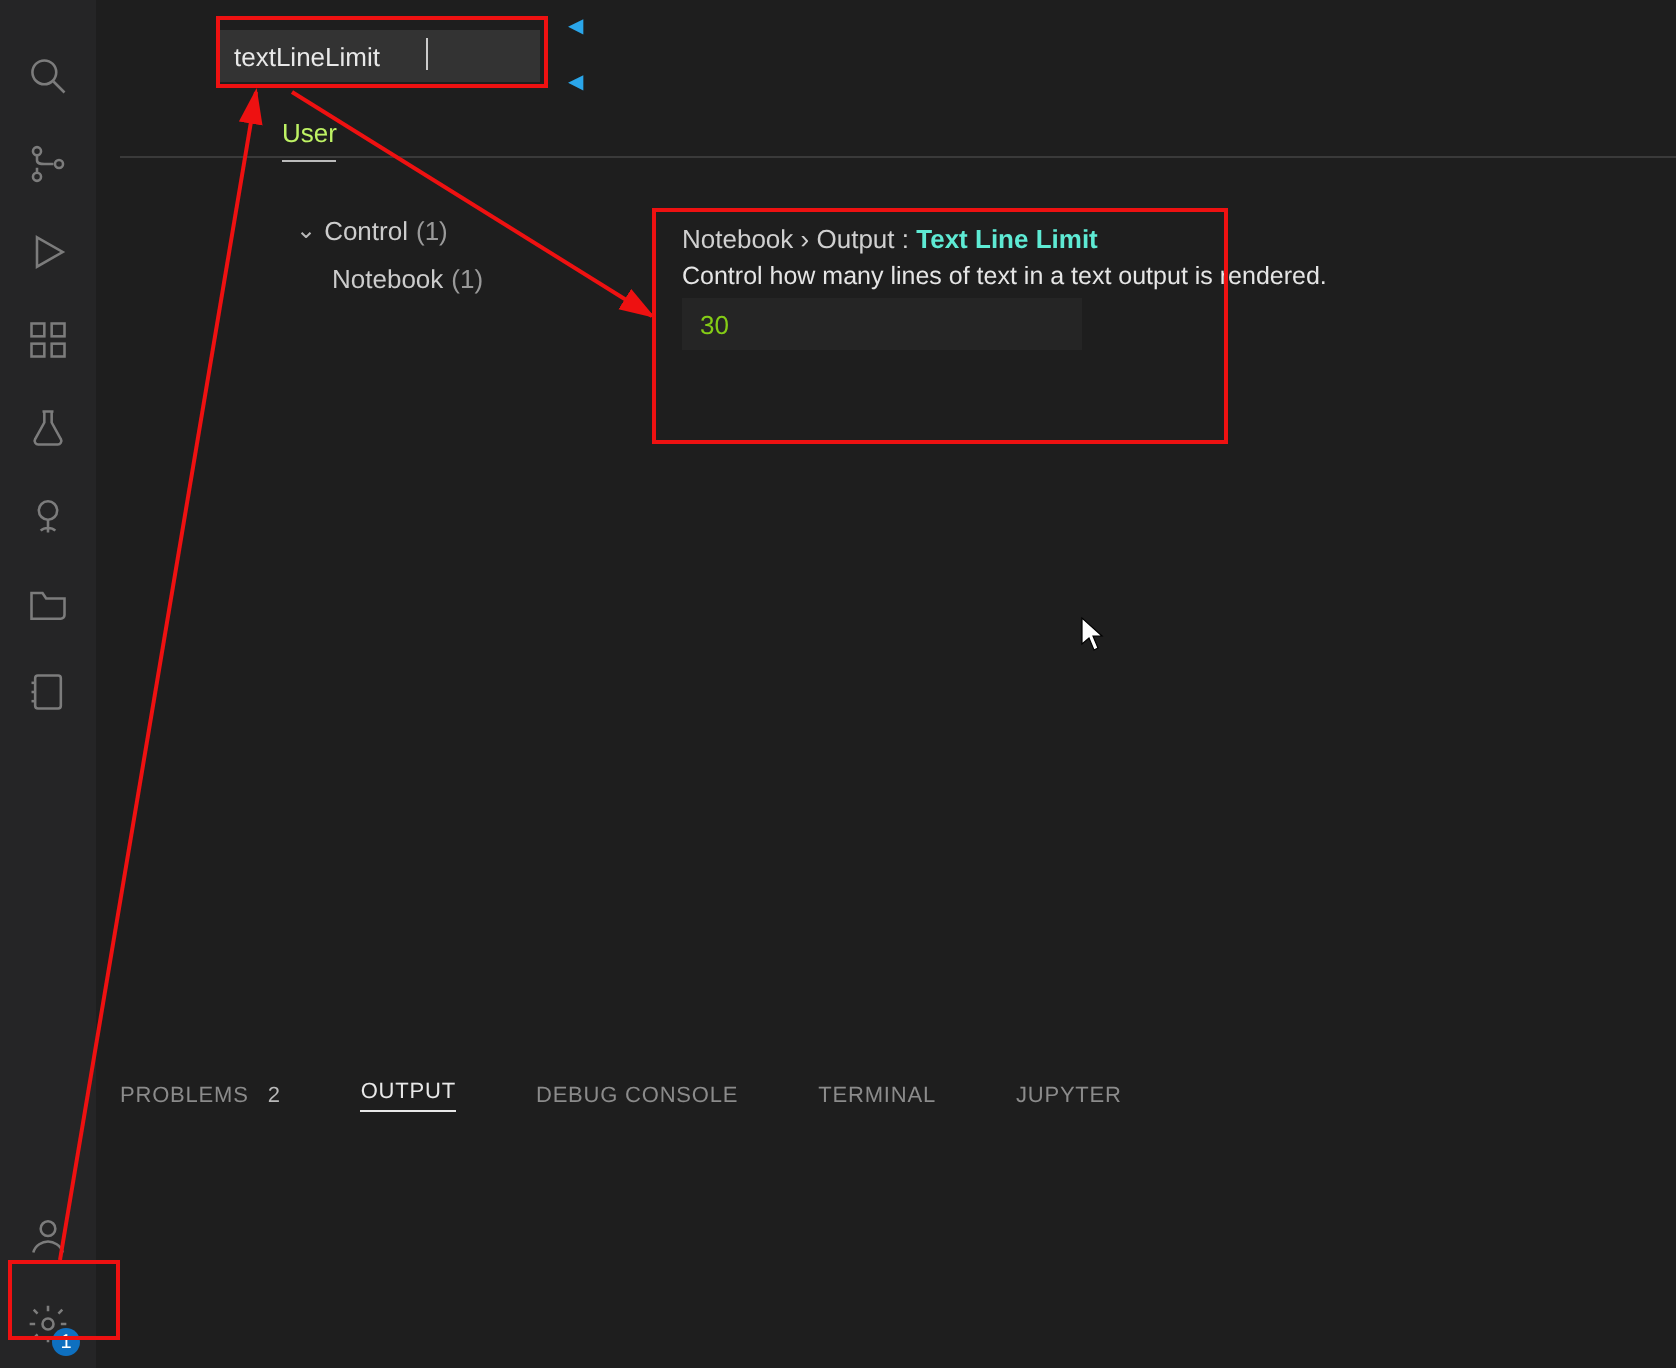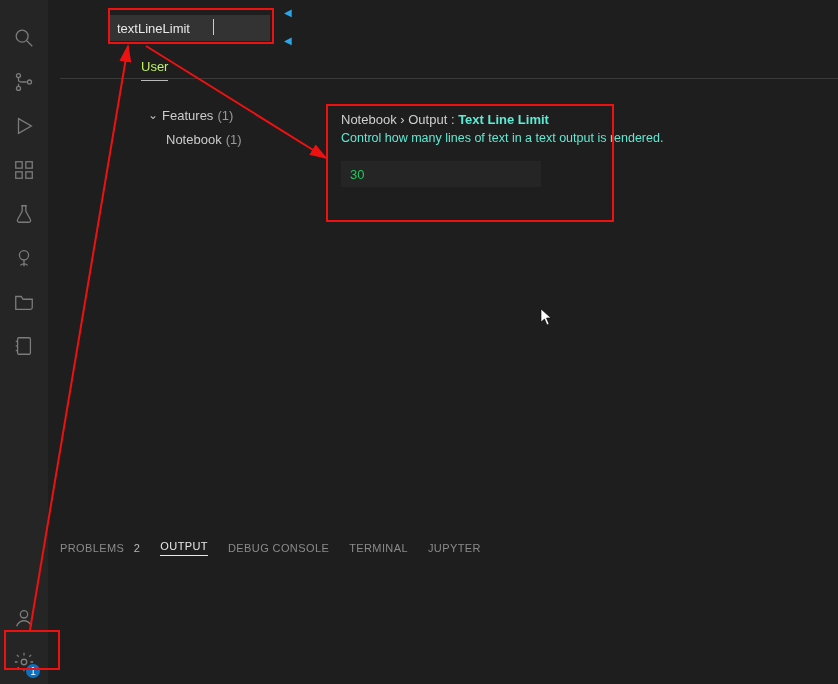--- a/index.html
+++ b/index.html
@@ -111,39 +111,39 @@
   }
   .setting-title {
     color:#d0d0d0;
     font-size:13px;
     margin-bottom:4px;
   }
   .setting-title .crumb { color:#d0d0d0; }
   .setting-title .sep { color:#d0d0d0; }
   .setting-title .name { color:#5eead4; font-weight:600; }
   .setting-desc {
-    color:#5eead4;
+    color:#e5e5e5;
     font-size:12.5px;
-    margin-bottom:16px;
+    margin-bottom:4px;
   }
   .setting-input {
     width:200px; height:26px;
     background:#252525;
     border:1px solid #252525;
-    color:#22c55e;
+    color:#84cc16;
     padding:0 8px;
     font-size:13px;
   }
 
   
   .panel {
     position:absolute;
     left:60px; top:540px;
     display:flex;
-    gap:20px;
+    gap:40px;
     align-items:center;
     font-size:11px;
     letter-spacing:0.4px;
   }
   .panel .ptab { color:#8b8b8b; text-transform:uppercase; }
   .panel .ptab.active { color:#e8e8e8; border-bottom:1px solid #e8e8e8; padding-bottom:3px; }
   .panel .pbadge { color:#b9b9b9; padding-left:6px; }
 
   
   .anno-box { position:absolute; border:2px solid #e11; pointer-events:none; }
@@ -236,21 +236,21 @@
 </div>
 <div class="split-mark" style="top:7px;">◀</div>
 <div class="split-mark" style="top:35px;">◀</div>
 
 <div class="scope-tab">User</div>
 <div class="scope-underline-faint"></div>
 
 <div class="tree">
   <div class="tree-row">
     <span class="chev">⌄</span>
-    <span>Features</span>
+    <span>Control</span>
     <span class="count">(1)</span>
   </div>
   <div class="tree-row tree-child">
     <span>Notebook</span>
     <span class="count">(1)</span>
   </div>
 </div>
 
 <div class="setting-area">
   <div class="setting-title">

